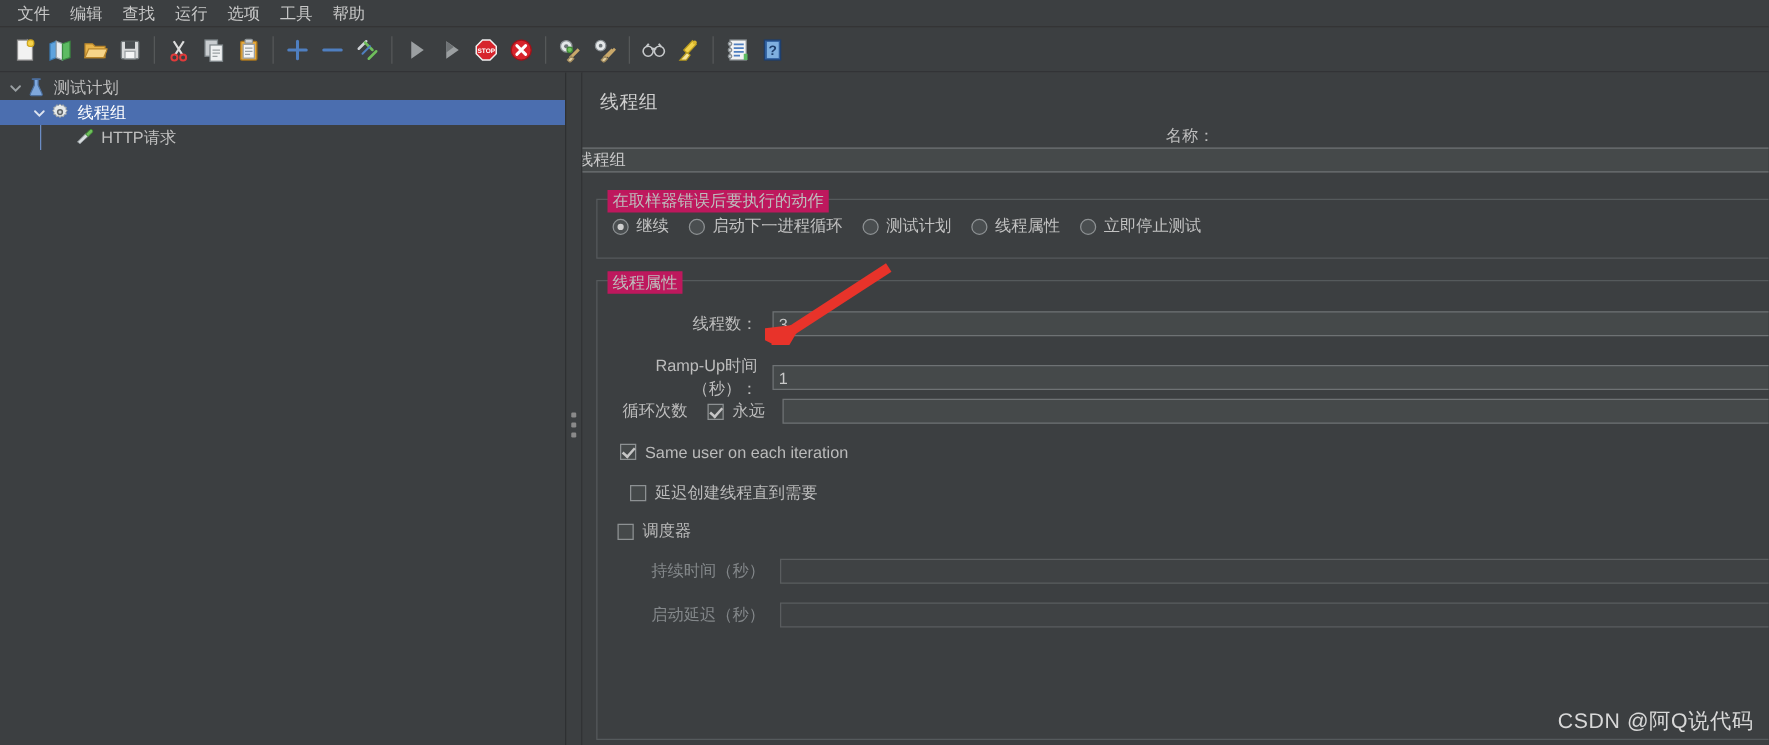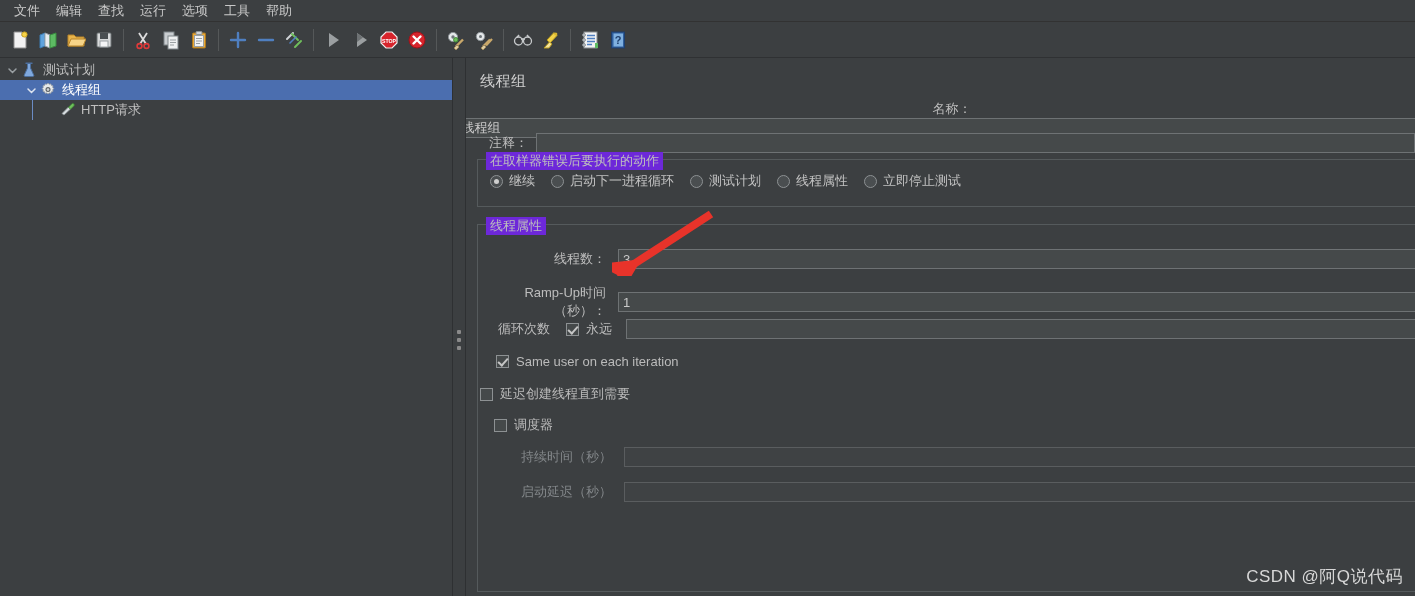--- a/index.html
+++ b/index.html
@@ -185,21 +185,21 @@
   
   .groupbox {
     position: absolute;
     border: 1px solid #555a5c;
     border-radius: 0;
   }
   .groupbox > .gb-title {
     position: absolute;
     top: -8px;
     left: 8px;
-    background: #6d28d9;
+    background: #be185d;
     padding: 0 4px;
     font-size: 13px;
     color: #bdbdbd;
     white-space: nowrap;
   }
 
   
   .radio-row { display: flex; align-items: center; }
   .radio-item {
     display: flex;
@@ -520,24 +520,20 @@
 
   <div class="config-pane">
 
     <div class="panel-title">线程组</div>
 
     <div class="field-row" style="margin-top:9px;flex-direction:column;">
       <span class="field-label" style="width:48px;">名称：</span>
       <span class="text-input" style="width:990px; margin-left:8px;">线程组</span>
     </div>
 
-    <div class="field-row" style="margin-top:10px;">
-      <span class="field-label" style="width:48px;">注释：</span>
-      <span class="text-input" style="width:990px; margin-left:8px;"></span>
-    </div>
 
     <div class="groupbox" style="left:11px; top:101px; width:940px; height:46px;">
       <span class="gb-title">在取样器错误后要执行的动作</span>
       <div class="radio-row" style="position:absolute; left:12px; top:12px;align-items:center;">
         <label class="radio-item">
           <span class="radio checked"></span>
           <span>继续</span>
         </label>
         <label class="radio-item">
           <span class="radio"></span>
@@ -578,21 +574,21 @@
           <span>永远</span>
         </label>
         <span class="text-input" style="width:880px; margin-left:14px;"></span>
       </div>
 
       <label class="cb-row" style="position:absolute; left:18px; top:129px;">
         <span class="cbox checked"></span>
         <span>Same user on each iteration</span>
       </label>
 
-      <label class="cb-row" style="position:absolute; left:2px; top:160px;align-items:center;">
+      <label class="cb-row" style="position:absolute; left:26px; top:160px;align-items:center;">
         <span class="cbox"></span>
         <span>延迟创建线程直到需要</span>
       </label>
 
       <label class="cb-row" style="position:absolute; left:16px; top:191px;">
         <span class="cbox"></span>
         <span>调度器</span>
       </label>
 
       <div style="position:absolute; left:6px; top:222px; display:flex; align-items:center; width:100%;">

